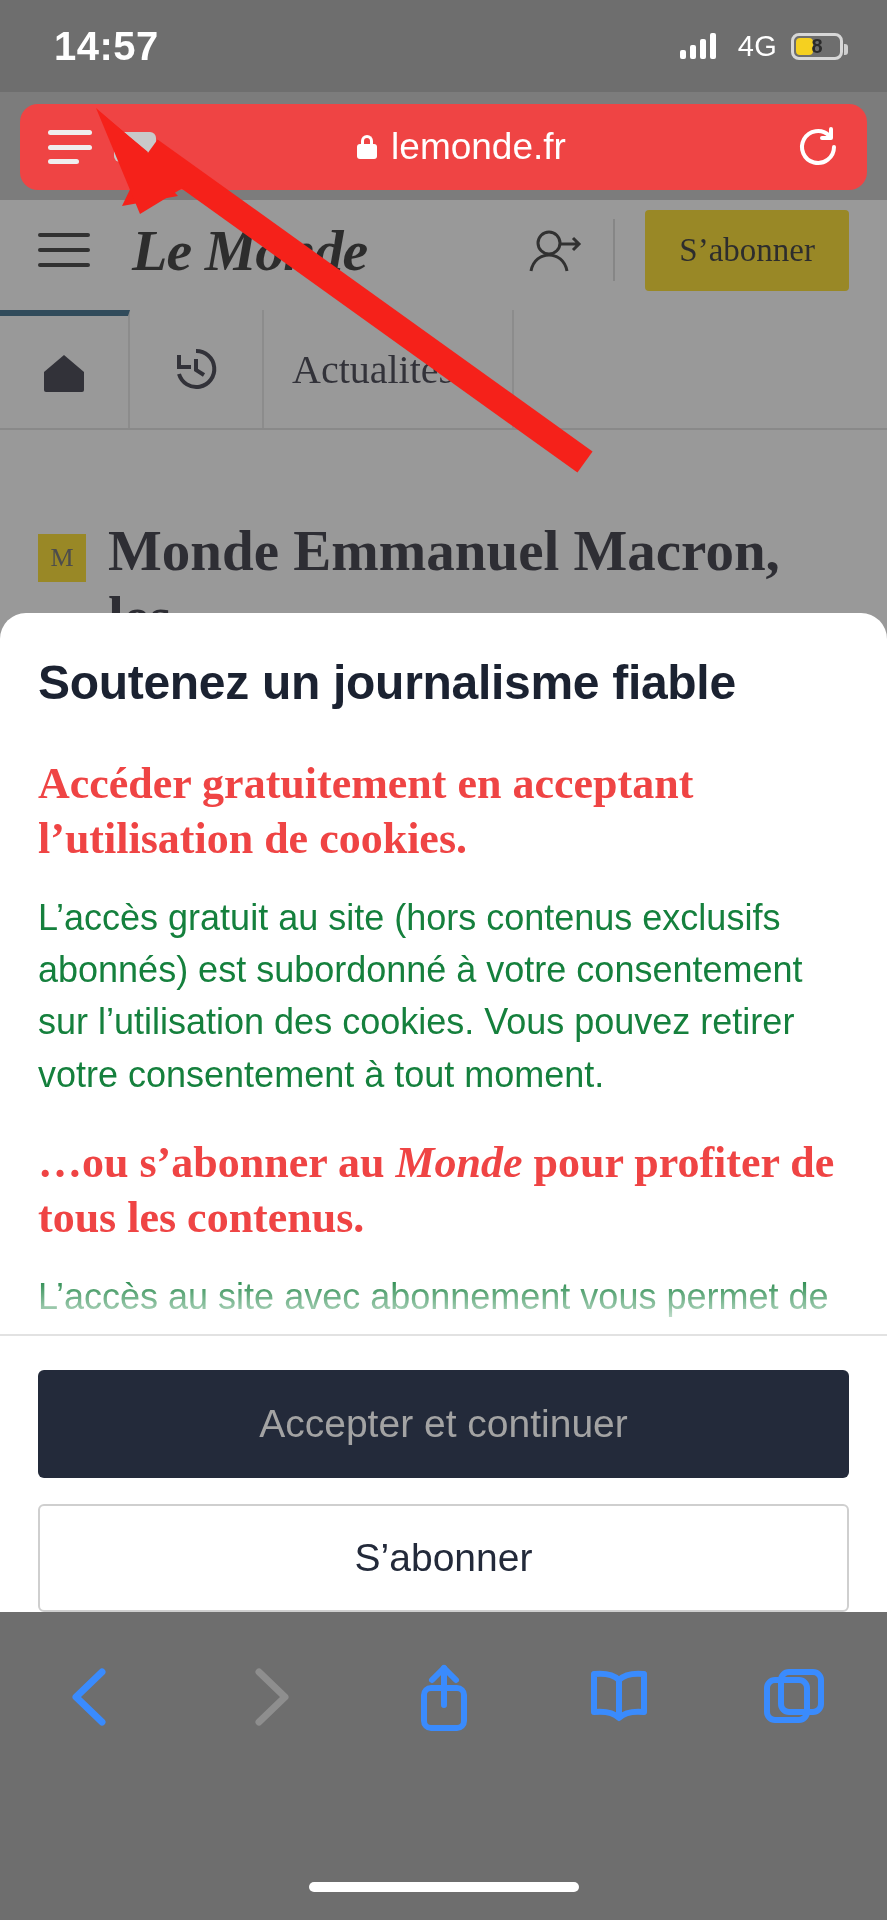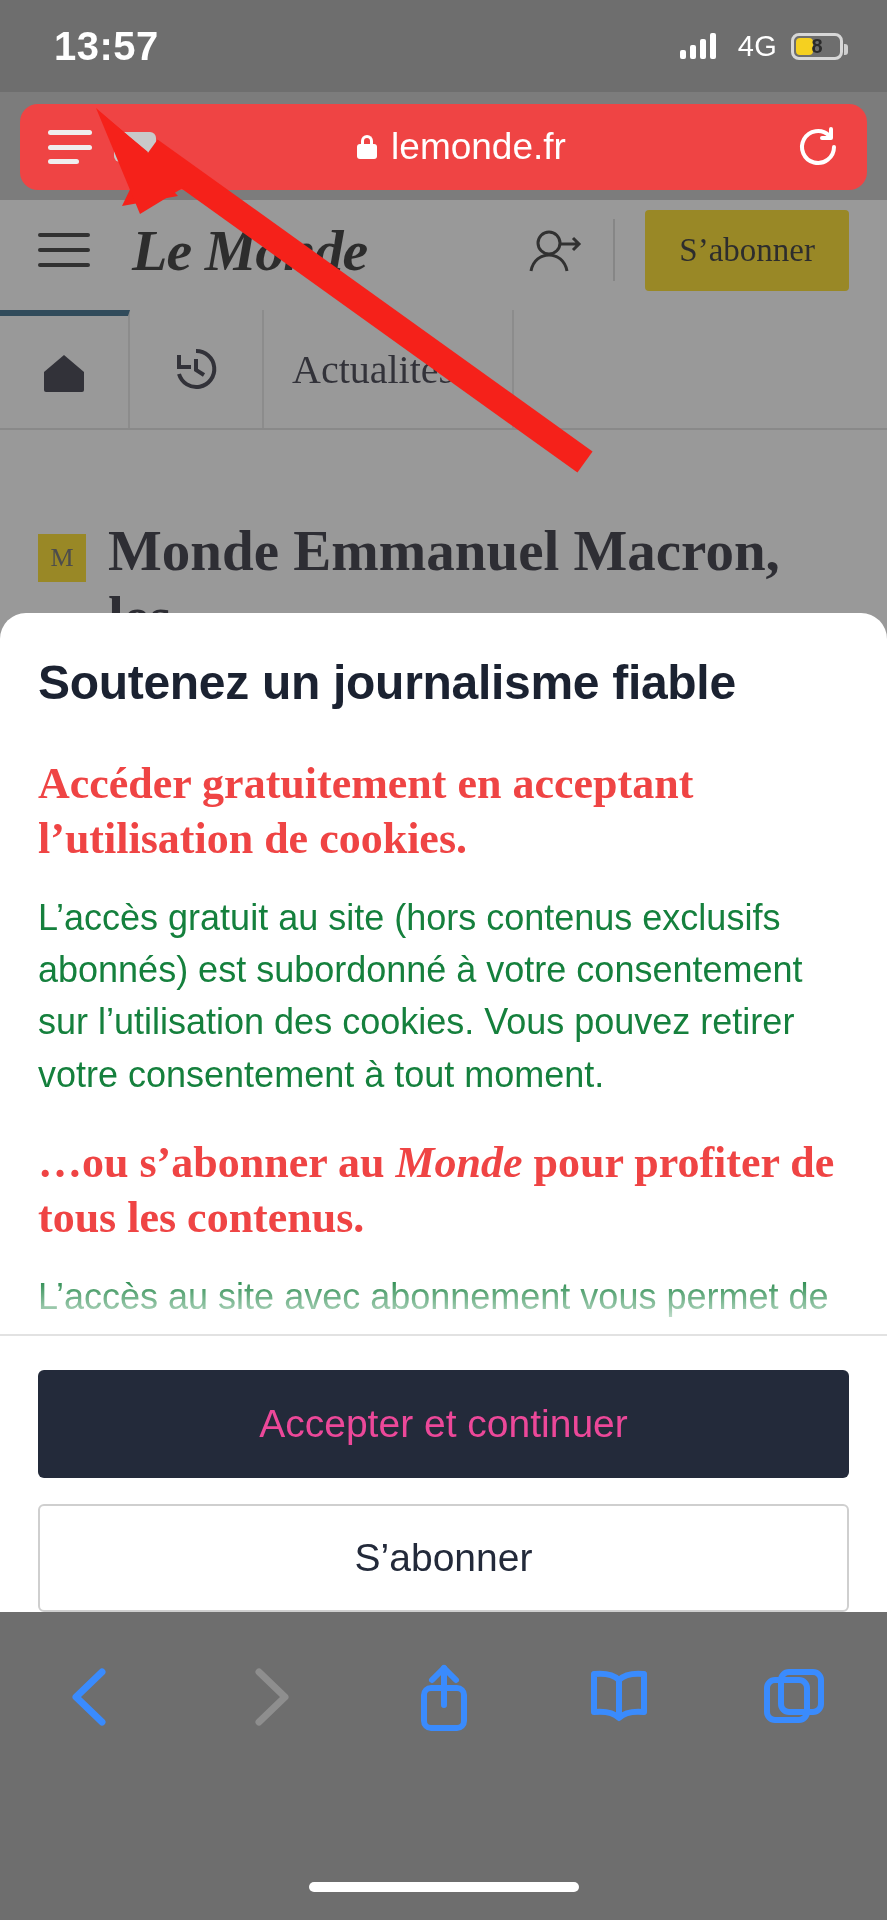--- a/index.html
+++ b/index.html
@@ -393,21 +393,21 @@
     flex: 0 0 auto;
     border-top: 2px solid #e2e2e2;
     padding: 34px 38px 30px 38px;
     box-sizing: border-box;
     background: #fff;
   }
   .btn-primary {
     display: block;
     width: 100%;
     background: #232a3a;
-    color: #ec4899;
+    color: #a3a3a3;
     font-size: 39px;
     border: none;
     border-radius: 6px;
     padding: 32px 0;
     font-family: "Liberation Sans", sans-serif;
   }
   .btn-secondary {
     display: block;
     width: 100%;
     background: #ffffff;
@@ -510,21 +510,21 @@
     <div class="article-teaser">
       <div class="article-badge">M</div>
       <div class="article-title">Monde Emmanuel Macron, les</div>
     </div>
   </div>
 
   <div class="scrim"></div>
   <div class="scrim-strong"></div>
 
   <div class="status-bar">
-    <div class="status-time">13:57</div>
+    <div class="status-time">14:57</div>
     <div class="status-right">
       <span class="signal-bars">
           <i></i>
           <i></i>
           <i></i>
           <i></i>
         </span>
       <span class="net-label">4G</span>
       <span class="battery">
         <span class="fill"></span>

